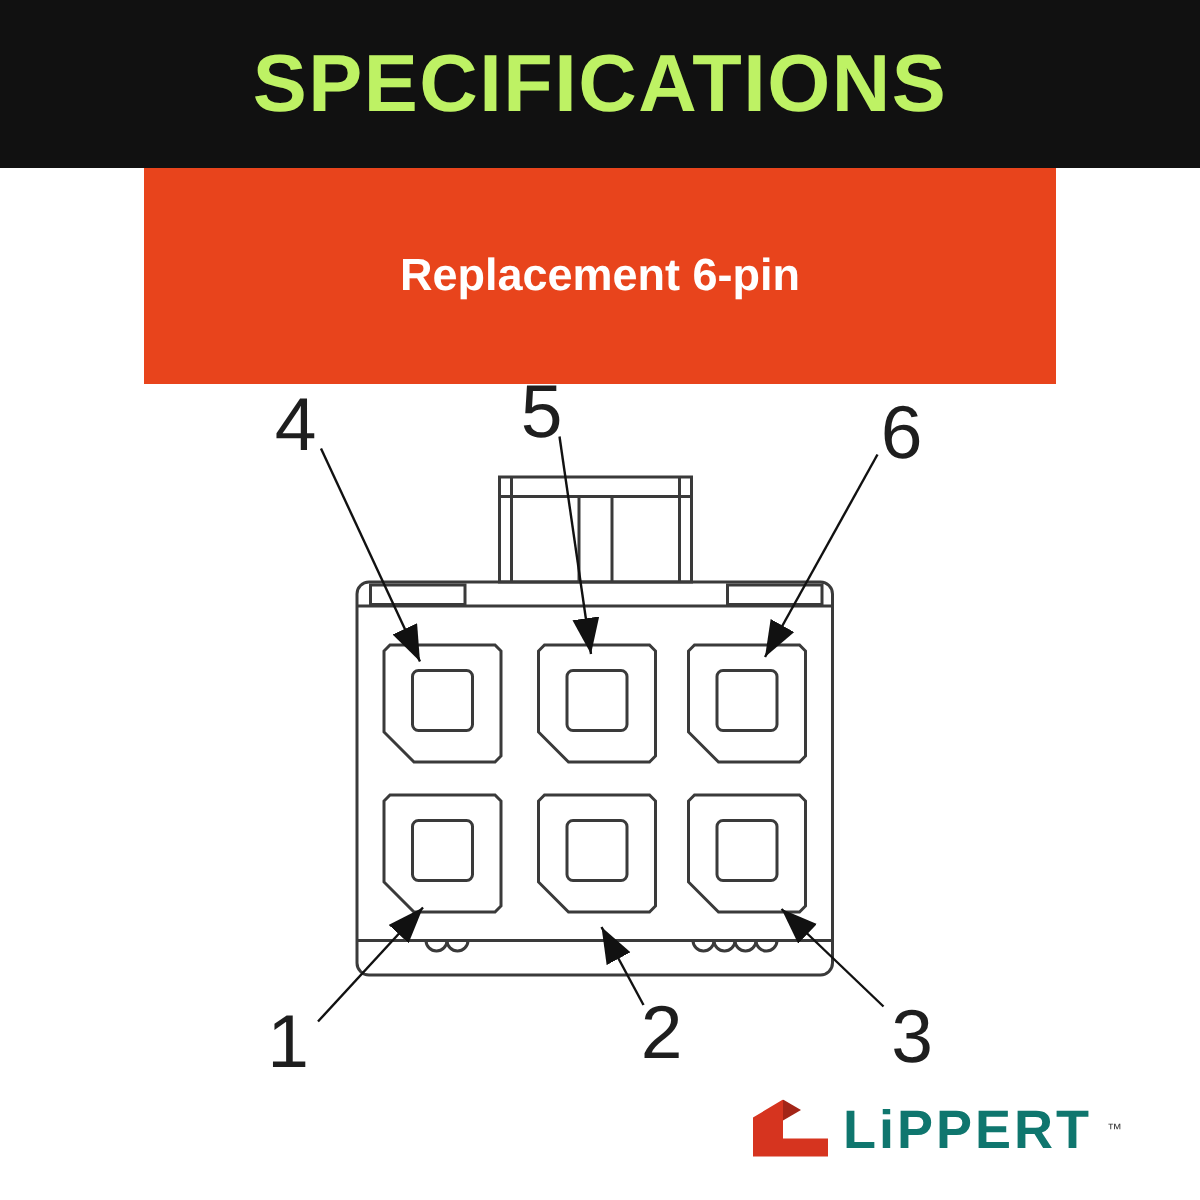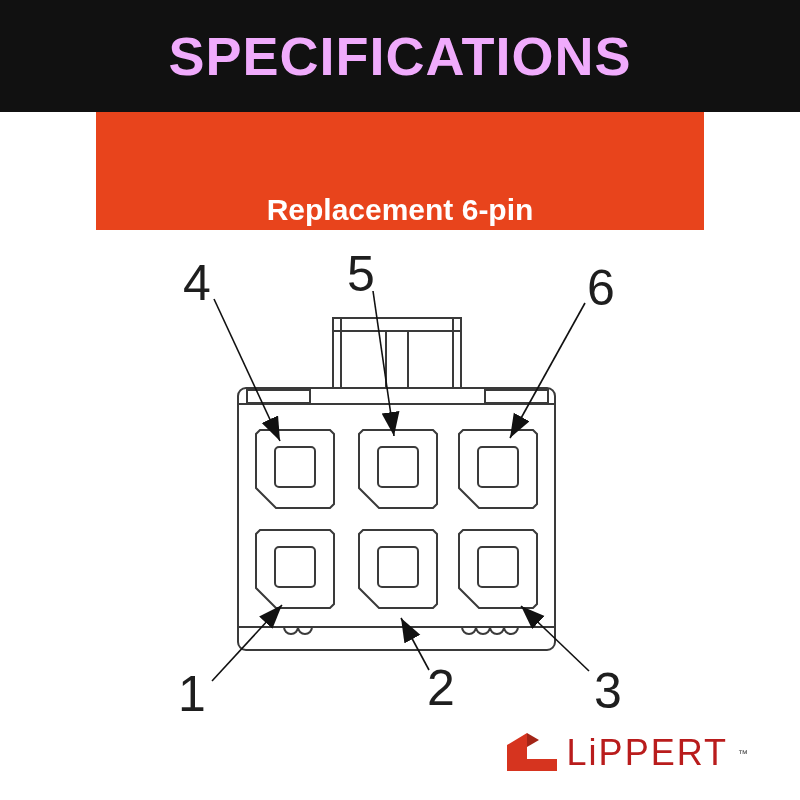--- a/index.html
+++ b/index.html
@@ -5,39 +5,39 @@
   html,body{margin:0;padding:0;background:#fff;}
   .page{
     position:relative;width:800px;height:800px;background:#ffffff;overflow:hidden;
     font-family:"Liberation Sans",sans-serif;
   }
   .header-bar{
     position:absolute;left:0;top:0;width:800px;height:112px;background:#111111;
     display:flex;align-items:center;justify-content:center;
   }
   .header-bar h1{
-    margin:16px;color:#f0abfc;font-size:54px;font-weight:800;letter-spacing:1px;
+    margin:16px;color:#bef264;font-size:54px;font-weight:800;letter-spacing:1px;
   }
   .banner{
-    position:absolute;left:96px;top:112px;width:608px;height:118px;background:#e8441c;
-    display:flex;flex-direction:row;align-items:flex-end;justify-content:center;
+    position:absolute;left:96px;top:112px;width:608px;height:144px;background:#e8441c;
+    display:flex;flex-direction:column;align-items:center;justify-content:center;
     color:#ffffff;font-weight:700;font-size:30px;line-height:1.35;text-align:center;
   }
   .diagram-area{position:absolute;left:0;top:0;width:800px;height:800px;}
   .diagram-svg{position:absolute;left:0;top:0;width:800px;height:800px;}
   .callout{
     position:absolute;transform:translate(-50%,-50%);
     font-size:50px;font-weight:400;color:#1e1e1e;
     font-family:"Liberation Sans",sans-serif;
   }
   .logo{
     position:absolute;right:52px;bottom:26px;display:flex;align-items:center;gap:10px;
   }
   .logo-text{
-    font-size:36px;font-weight:400;color:#b91c1c;letter-spacing:2px;
+    font-size:36px;font-weight:700;color:#0f766e;letter-spacing:2px;
   }
   .logo-tm{font-size:10px;color:#3d3d3d;vertical-align:super;font-weight:400;}
 </style>
 </head>
 <body>
 
 <div class="page">
 
   <div class="header-bar">
     <h1>SPECIFICATIONS</h1>

